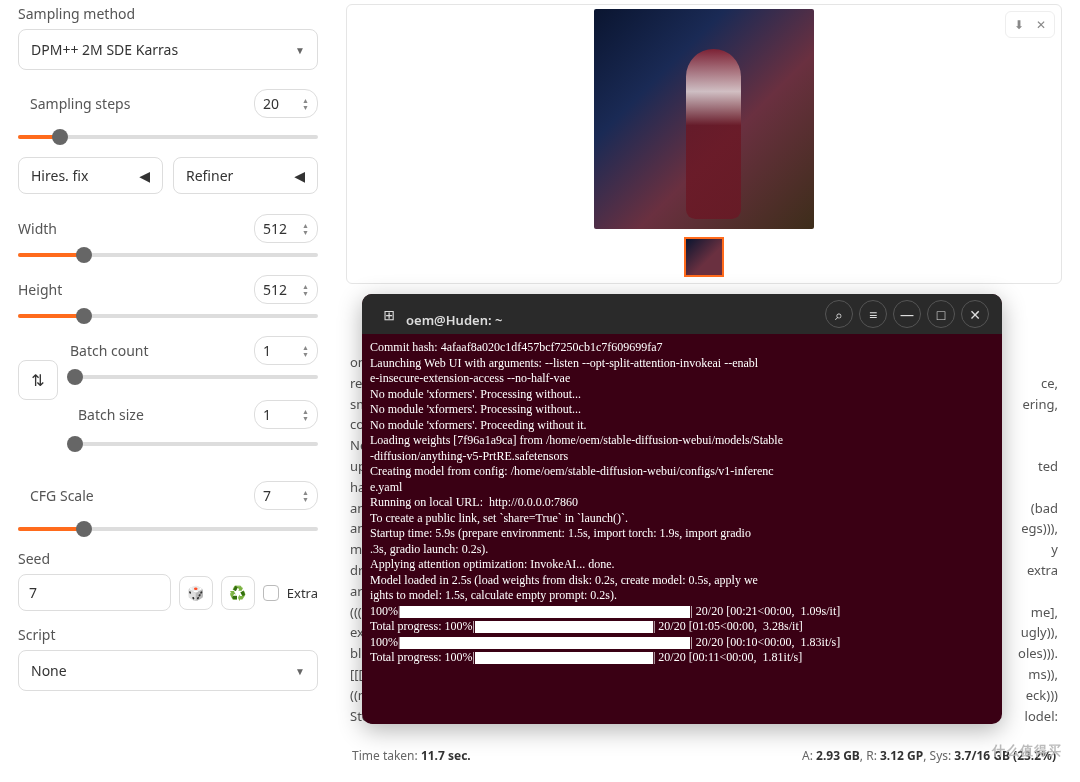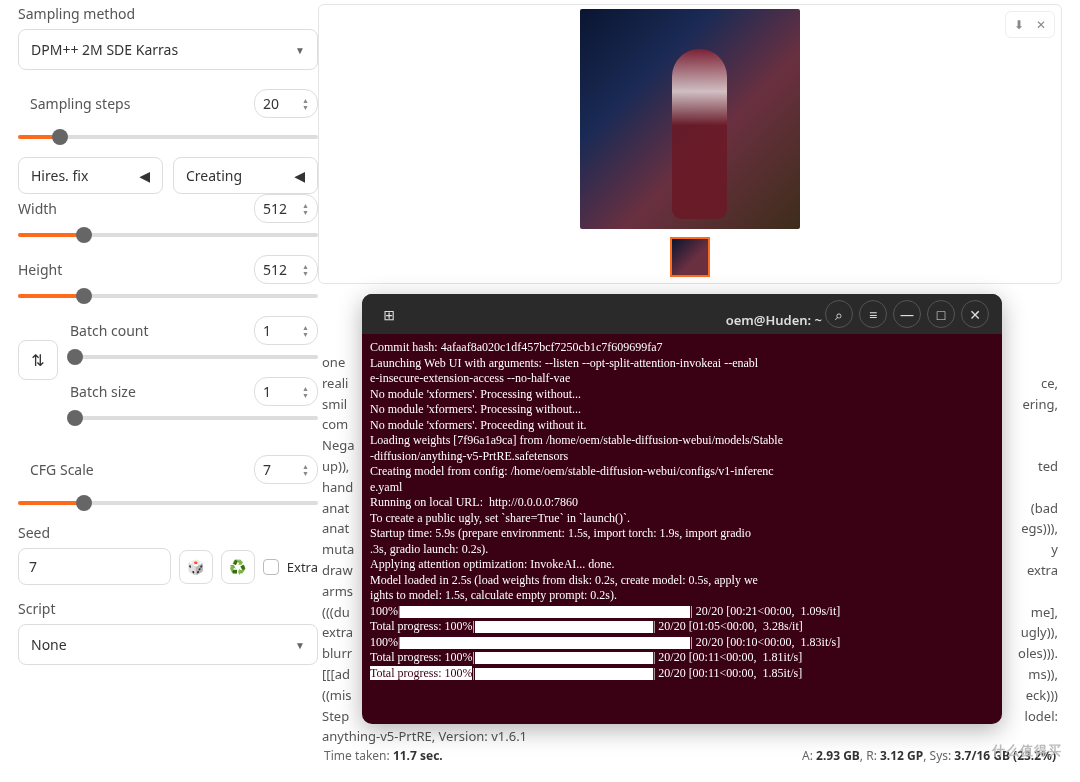--- a/index.html
+++ b/index.html
@@ -1,30 +1,30 @@
 <!DOCTYPE html>
 <html><head>
 <meta charset="utf-8">
 <style>
 * { box-sizing: border-box; margin: 0; padding: 0; }
 body { font-family: -apple-system, system-ui, sans-serif; font-size: 14px; background: #fff; color: #333; width: 1080px; height: 782px; overflow: hidden; position: relative; }
-.layout { display: flex; gap: 0; padding: 0 18px; height: 100%; }
+.layout { display: flex; gap: 28px; padding: 0 18px; height: 100%; }
 .left { width: 300px; padding-top: 4px; }
 .right { flex: 1; position: relative; padding-top: 4px; }
 .label { color: #555; font-size: 14px; margin-bottom: 6px; }
 .select { width: 100%; border: 1px solid #ddd; border-radius: 8px; padding: 10px 12px; display: flex; justify-content: space-between; align-items: center; background: #fff; cursor: pointer; margin-bottom: 12px; }
 .caret { font-size: 10px; color: #666; }
 .num-row { display: flex; justify-content: space-between; align-items: center; margin-bottom: 4px; }
 .num-input { width: 64px; border: 1px solid #ddd; border-radius: 13px; padding: 4px 8px; display: flex; justify-content: space-between; align-items: center; background: #fff; }
 .spin { display: flex; flex-direction: column; font-size: 7px; color: #888; line-height: 7px; margin-left: 4px;}
 .slider { position: relative; height: 16px; margin-bottom: 12px; }
 .slider .track { position: absolute; top: 6px; left: 0; right: 0; height: 4px; background: #ddd; border-radius: 2px; }
 .slider .fill { position: absolute; top: 6px; left: 0; height: 4px; background: #ff6b1c; border-radius: 2px; }
 .slider .thumb { position: absolute; top: 0; width: 16px; height: 16px; background: #666; border-radius: 50%; transform: translateX(-50%); }
-.two-buttons { display: flex; gap: 10px; margin-bottom: 0; }
+.two-buttons { display: flex; gap: 10px; margin-bottom: 20px; }
 .chip { flex: 1; border: 1px solid #ddd; border-radius: 8px; padding: 8px 12px; display: flex; justify-content: space-between; align-items: center; cursor: pointer; }
 .batch-wrap { display: flex; gap: 12px; margin-bottom: 10px; }
 .swap-btn { width: 40px; height: 40px; border: 1px solid #ddd; border-radius: 8px; display: flex; align-items: center; justify-content: center; margin-top: 24px; font-size: 16px; cursor: pointer; }
 .batch-col { flex: 1; }
 .seed-row { display: flex; gap: 8px; align-items: center; margin-bottom: 14px; }
 .seed-input { flex: 1; border: 1px solid #ddd; border-radius: 8px; padding: 8px 10px; }
 .icon-btn { width: 34px; height: 34px; border: 1px solid #ddd; border-radius: 8px; display: flex; align-items: center; justify-content: center; cursor: pointer; }
 .checkbox { width: 16px; height: 16px; border: 1.5px solid #bbb; border-radius: 4px; display: inline-block; }
 .extra-label { font-size: 13px; }
 .preview { border: 1px solid #e5e5e5; border-radius: 6px; padding: 4px; position: relative; height: 280px;}
@@ -33,21 +33,21 @@
 .thumb-img { width: 40px; height: 40px; margin: 8px auto 0; border: 2px solid #ff6b1c; background: linear-gradient(135deg,#0a1530 0%,#6a3040 60%); }
 .corner-icons { position: absolute; top: 6px; right: 6px; display: flex; gap: 4px; border:1px solid #eee; border-radius:6px; padding:4px; background:#fff;}
 .corner-icons span { font-size: 12px; color: #888; cursor: pointer; width:18px; text-align:center;}
 .bg-text { position: absolute; top: 352px; left: 0; right: 0; font-size: 13px; color: #555; line-height: 1.6; padding: 0 4px; z-index:1;}
 .bg-line { white-space: nowrap; overflow: hidden; display: flex; justify-content: space-between; }
 .stats { position: absolute; bottom: 18px; left: 0; right: 0; display: flex; justify-content: space-between; font-size: 12px; color: #666; padding: 0 6px;}
 .stats b { color: #333; text-align: center; }
 
 .terminal { position: absolute; top: 294px; left: 362px; width: 640px; height: 430px; background: #3a0014; border-radius: 10px; z-index: 10; box-shadow: 0 6px 24px rgba(0,0,0,0.3); display: flex; flex-direction: column; overflow: hidden; }
 .term-bar { height: 40px; background: #2a2a2a; display: flex; align-items: center; padding: 0 10px; color: #ddd; font-size: 13px; }
-.term-title { flex: 1; text-align: right; font-weight: 600; margin-top: 12px; }
+.term-title { flex: 1; text-align: left; font-weight: 600; margin-top: 12px; }
 .term-icon { width: 28px; height: 28px; border-radius: 6px; display: flex; align-items: center; justify-content: center; margin: 0 3px; font-size: 14px; cursor: pointer; }
 .term-icon.circle { border: 1px solid #555; border-radius: 50%; }
 .term-body { flex: 1; padding: 6px 8px; font-family: Liberation Serif, serif; font-size: 12px; line-height: 15.5px; color: #fff; overflow: hidden; }
 .term-line { white-space: pre; }
 .prog-bar { display: inline-block; width: 290px; height: 12px; background: #fff; vertical-align: middle; }
 .hilite { background: #fff; color: #3a0014; }
 .watermark { position: absolute; right: 18px; bottom: 22px; color: #bbb; font-size: 13px; font-weight: 600; letter-spacing: 1px; z-index:5;}
 </style>
 </head>
 <body>
@@ -72,21 +72,21 @@
         <div class="fill" style="width:14%"></div>
         <div class="thumb" style="left:14%"></div>
       </div>
 
     <div class="two-buttons">
       <div class="chip">
         <span>Hires. fix</span>
         <span>◀</span>
       </div>
       <div class="chip">
-        <span>Creating</span>
+        <span>Refiner</span>
         <span>◀</span>
       </div>
     </div>
 
     <div class="num-row">
       <span class="label" style="margin:0">Width</span>
       <div class="num-input">
           <span>512</span>
           <span class="spin">▲<br>▼</span>
         </div>
@@ -119,21 +119,21 @@
               <span>1</span>
               <span class="spin">▲<br>▼</span>
             </div>
         </div>
         <div class="slider">
             <div class="track"></div>
             <div class="fill" style="width:2%"></div>
             <div class="thumb" style="left:2%"></div>
           </div>
         <div class="num-row">
-          <span class="label" style="margin:0">Batch size</span>
+          <span class="label" style="margin:8px">Batch size</span>
           <div class="num-input">
               <span>1</span>
               <span class="spin">▲<br>▼</span>
             </div>
         </div>
         <div class="slider">
             <div class="track"></div>
             <div class="fill" style="width:2%"></div>
             <div class="thumb" style="left:2%"></div>
           </div>
@@ -248,24 +248,20 @@
           <span>[[[ad</span>
           <span>ms)),</span>
         </div>
       <div class="bg-line">
           <span>((mis</span>
           <span>eck)))</span>
         </div>
       <div class="bg-line">
           <span>Step</span>
           <span>lodel:</span>
-        </div>
-      <div class="bg-line">
-          <span>anything-v5-PrtRE, Version: v1.6.1</span>
-          <span></span>
         </div>
     </div>
 
     <div class="stats">
       <span><span>Time taken: </span><b>11.7 sec.</b></span>
       <span>A: <b>2.93 GB</b>, R: <b>3.12 GP</b>, Sys: <b>3.7/16 GB (23.2%)</b></span>
     </div>
   </div>
 </div>
 
@@ -285,27 +281,26 @@
       <div class="term-line">e-insecure-extension-access --no-half-vae</div>
       <div class="term-line">No module 'xformers'. Processing without...</div>
       <div class="term-line">No module 'xformers'. Processing without...</div>
       <div class="term-line">No module 'xformers'. Proceeding without it.</div>
       <div class="term-line">Loading weights [7f96a1a9ca] from /home/oem/stable-diffusion-webui/models/Stable</div>
       <div class="term-line">-diffusion/anything-v5-PrtRE.safetensors</div>
       <div class="term-line">Creating model from config: /home/oem/stable-diffusion-webui/configs/v1-inferenc</div>
       <div class="term-line">e.yaml</div>
       <div class="term-line">Running on local URL:  http://0.0.0.0:7860</div>
       <div class="term-line"></div>
-      <div class="term-line">To create a public ugly, set `share=True` in `launch()`.</div>
+      <div class="term-line">To create a public link, set `share=True` in `launch()`.</div>
       <div class="term-line">Startup time: 5.9s (prepare environment: 1.5s, import torch: 1.9s, import gradio</div>
       <div class="term-line">.3s, gradio launch: 0.2s).</div>
       <div class="term-line">Applying attention optimization: InvokeAI... done.</div>
       <div class="term-line">Model loaded in 2.5s (load weights from disk: 0.2s, create model: 0.5s, apply we</div>
       <div class="term-line">ights to model: 1.5s, calculate empty prompt: 0.2s).</div>
       <div class="term-line"><span>100%</span>|<span class="prog-bar" style="width: 290px;"></span>| 20/20 [00:21&lt;00:00,  1.09s/it]</div>
       <div class="term-line"><span>Total progress: 100%</span>|<span class="prog-bar" style="width: 178px;"></span>| 20/20 [01:05&lt;00:00,  3.28s/it]</div>
       <div class="term-line"><span>100%</span>|<span class="prog-bar" style="width: 290px;"></span>| 20/20 [00:10&lt;00:00,  1.83it/s]</div>
       <div class="term-line"><span>Total progress: 100%</span>|<span class="prog-bar" style="width: 178px;"></span>| 20/20 [00:11&lt;00:00,  1.81it/s]</div>
-      <div class="term-line"><span class="hilite">Total progress: 100%</span>|<span class="prog-bar" style="width: 178px;"></span>| 20/20 [00:11&lt;00:00,  1.85it/s]</div>
     </div>
 </div>
 
 <div class="watermark">什么值得买</div>
 
 </body></html>

